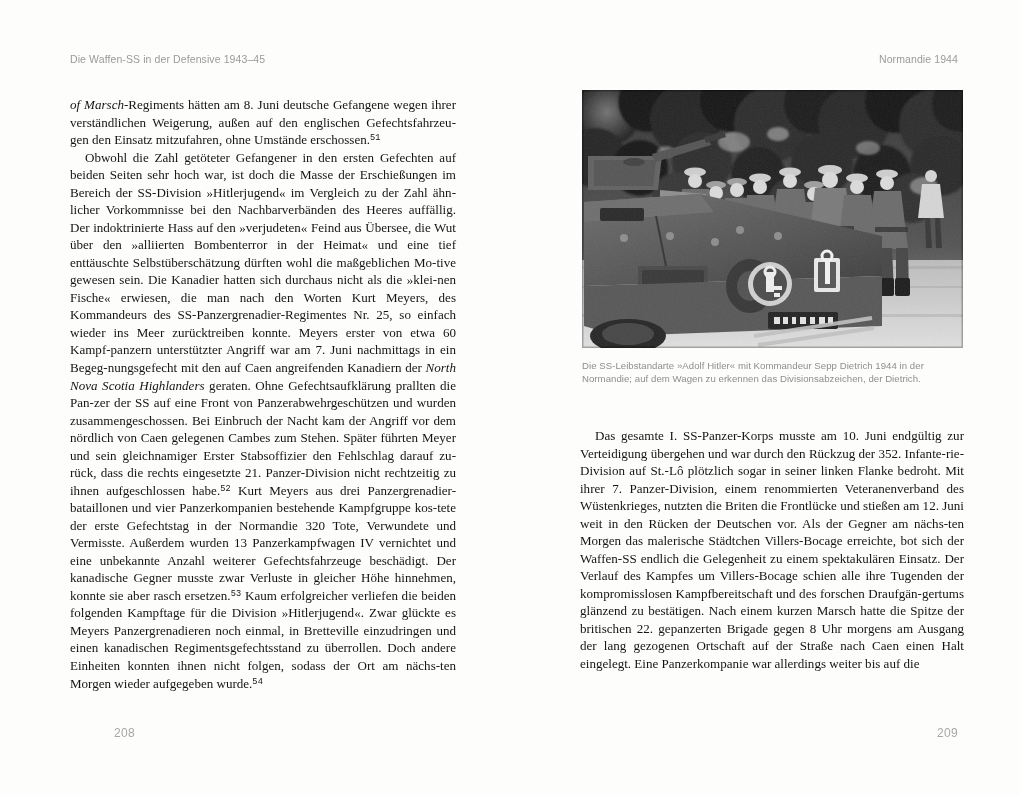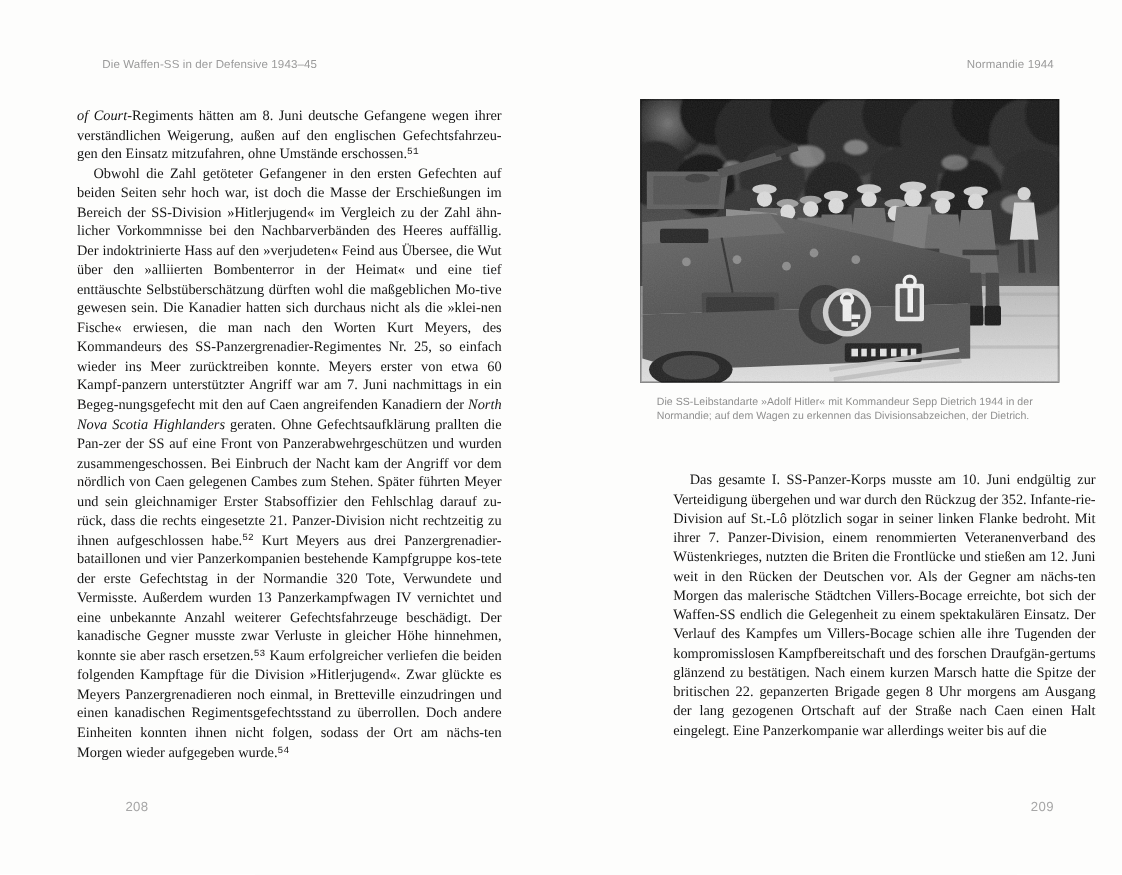--- a/index.html
+++ b/index.html
@@ -26,21 +26,21 @@
   
   .running-head {
     position: absolute;
     top: 53px;
     font-family: "Liberation Sans", "DejaVu Sans", sans-serif;
     font-size: 10.5px;
     letter-spacing: 0.1px;
     color: #9a9a9a;
     white-space: nowrap;
   }
-  .running-head.left  { left: 70px; margin-left: 23px; }
+  .running-head.left  { left: 70px; }
   .running-head.right { right: 62px; padding-left: 32px; }
 
   
   .folio {
     position: absolute;
     bottom: 55px;
     font-family: "Liberation Sans", "DejaVu Sans", sans-serif;
     font-size: 12px;
     color: #a7a7a7;
     letter-spacing: 0.3px;
@@ -94,40 +94,39 @@
   }
   .photo svg { display: block; width: 100%; height: 100%; }
 
   .caption {
     margin-top: 11px;
     font-family: "Liberation Sans", "DejaVu Sans", sans-serif;
     font-size: 9.6px;
     line-height: 13.4px;
     color: #8e8e8e;
     letter-spacing: 0.05px;
-    margin-left: 15px;
   }
 
   .right-body {
     position: absolute;
-    left: 612px;
+    left: 580px;
     top: 427px;
     width: 384px;
   }
 </style>
 </head>
 <body>
 
 <div class="spread">
 
   <div class="running-head left">Die Waffen-SS in der Defensive 1943–45</div>
 
   <div class="col left">
     <div class="body-text">
-      <p><i>of Court</i>-Regiments hätten am 8. Juni deutsche Gefangene wegen ihrer verständlichen Weigerung, außen auf den englischen Gefechtsfahrzeu-gen den Einsatz mitzufahren, ohne Umstände erschossen.<span class="fn">51</span></p>
+      <p><i>of Marsch</i>-Regiments hätten am 8. Juni deutsche Gefangene wegen ihrer verständlichen Weigerung, außen auf den englischen Gefechtsfahrzeu-gen den Einsatz mitzufahren, ohne Umstände erschossen.<span class="fn">51</span></p>
       <p>Obwohl die Zahl getöteter Gefangener in den ersten Gefechten auf beiden Seiten sehr hoch war, ist doch die Masse der Erschießungen im Bereich der SS-Division »Hitlerjugend« im Vergleich zu der Zahl ähn-licher Vorkommnisse bei den Nachbarverbänden des Heeres auffällig. Der indoktrinierte Hass auf den »verjudeten« Feind aus Übersee, die Wut über den »alliierten Bombenterror in der Heimat« und eine tief enttäuschte Selbstüberschätzung dürften wohl die maßgeblichen Mo-tive gewesen sein. Die Kanadier hatten sich durchaus nicht als die »klei-nen Fische« erwiesen, die man nach den Worten Kurt Meyers, des Kommandeurs des SS-Panzergrenadier-Regimentes Nr. 25, so einfach wieder ins Meer zurücktreiben konnte. Meyers erster von etwa 60 Kampf-panzern unterstützter Angriff war am 7. Juni nachmittags in ein Begeg-nungsgefecht mit den auf Caen angreifenden Kanadiern der <i>North Nova Scotia Highlanders</i> geraten. Ohne Gefechtsaufklärung prallten die Pan-zer der SS auf eine Front von Panzerabwehrgeschützen und wurden zusammengeschossen. Bei Einbruch der Nacht kam der Angriff vor dem nördlich von Caen gelegenen Cambes zum Stehen. Später führten Meyer und sein gleichnamiger Erster Stabsoffizier den Fehlschlag darauf zu-rück, dass die rechts eingesetzte 21. Panzer-Division nicht rechtzeitig zu ihnen aufgeschlossen habe.<span class="fn">52</span> Kurt Meyers aus drei Panzergrenadier-bataillonen und vier Panzerkompanien bestehende Kampfgruppe kos-tete der erste Gefechtstag in der Normandie 320 Tote, Verwundete und Vermisste. Außerdem wurden 13 Panzerkampfwagen IV vernichtet und eine unbekannte Anzahl weiterer Gefechtsfahrzeuge beschädigt. Der kanadische Gegner musste zwar Verluste in gleicher Höhe hinnehmen, konnte sie aber rasch ersetzen.<span class="fn">53</span> Kaum erfolgreicher verliefen die beiden folgenden Kampftage für die Division »Hitlerjugend«. Zwar glückte es Meyers Panzergrenadieren noch einmal, in Bretteville einzudringen und einen kanadischen Regimentsgefechtsstand zu überrollen. Doch andere Einheiten konnten ihnen nicht folgen, sodass der Ort am nächs-ten Morgen wieder aufgegeben wurde.<span class="fn">54</span></p>
     </div>
   </div>
 
   <div class="folio left">208</div>
 
   <div class="running-head right">Normandie 1944</div>
 
   <div class="figure">
     <div class="photo">

